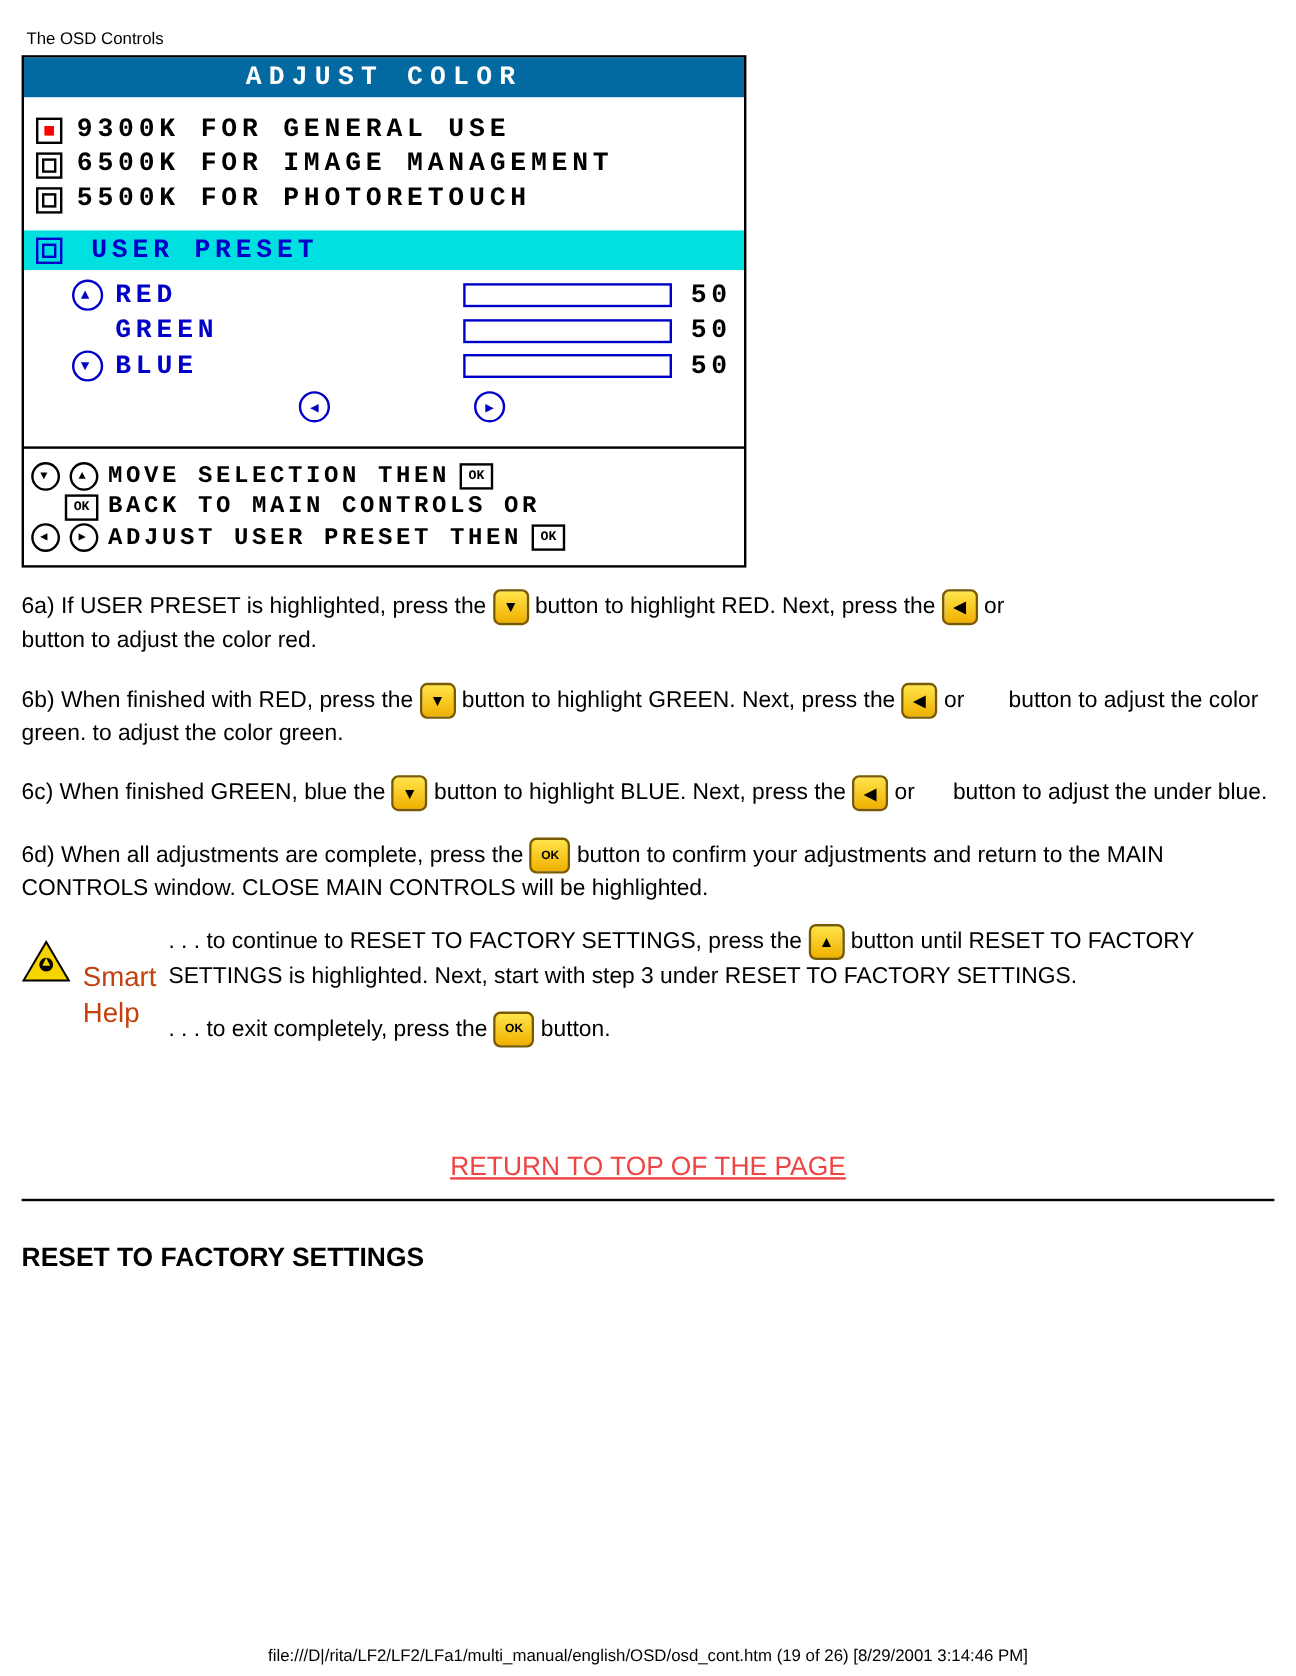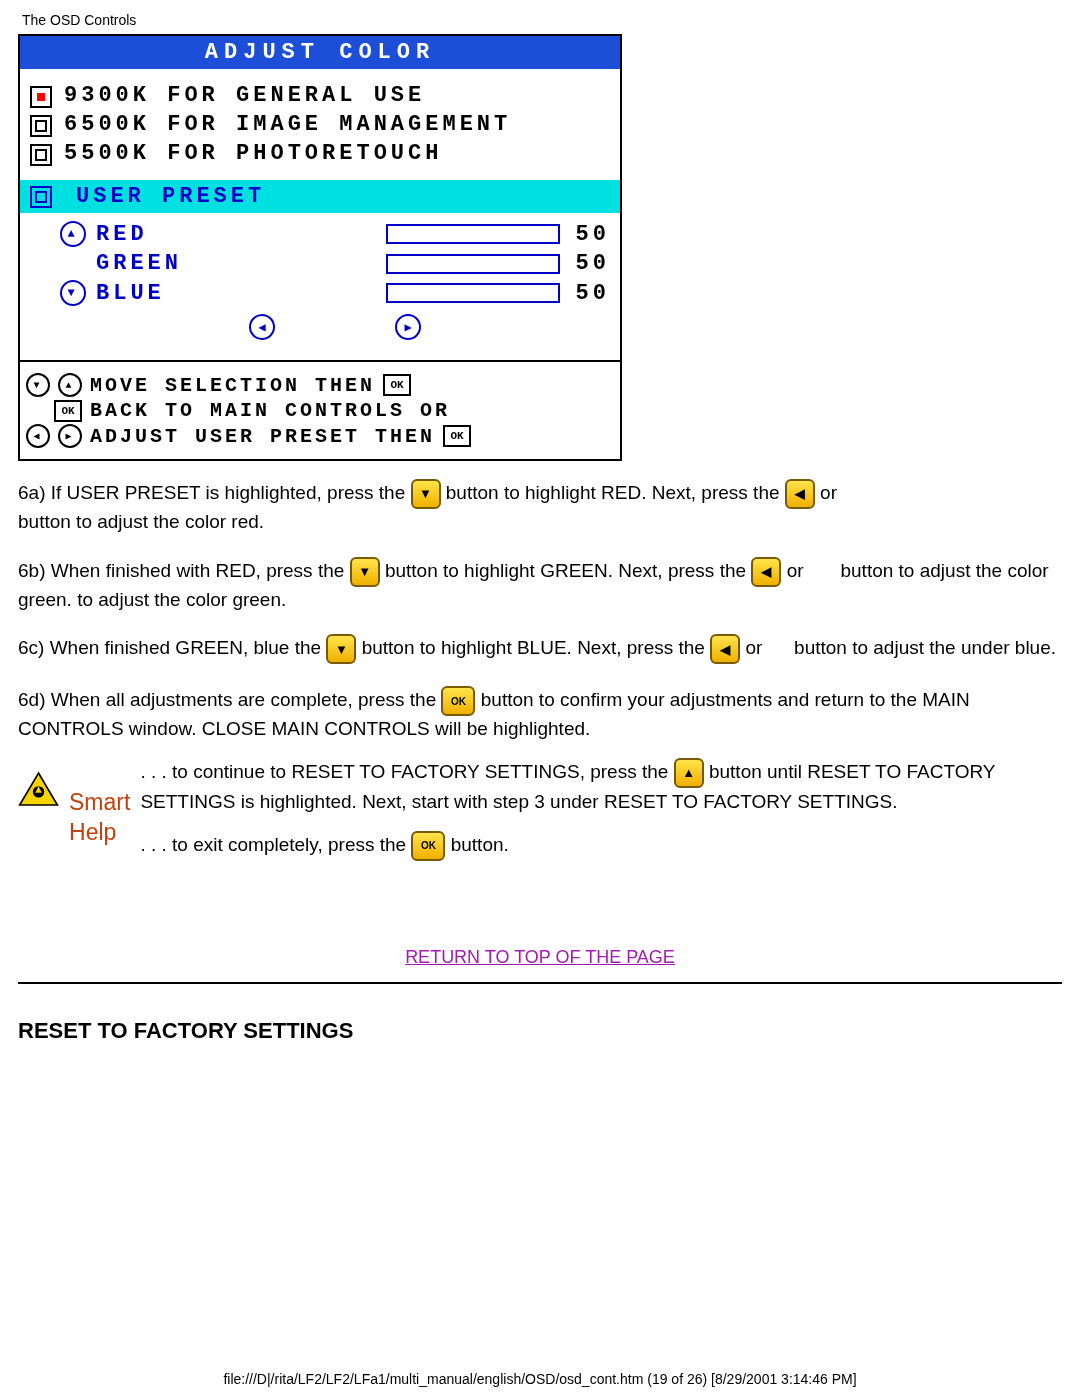--- a/index.html
+++ b/index.html
@@ -1,19 +1,19 @@
 <!DOCTYPE html>
 <html><head>
 <meta charset="utf-8">
 <style>
   html,body{margin:0;padding:0;background:#fff;font-family:Arial,Helvetica,sans-serif;font-size:18px;color:#000}
   .page{width:1080px;min-height:1397px;position:relative;box-sizing:border-box;padding:12px 18px 40px}
-  .top-title{font-size:14px;margin:0 0 6px 4px}
+  .top-title{font-size:14px;margin:12px 0 6px 4px}
   .osd{width:600px;border:2px solid #000;background:#fff;margin-bottom:18px;font-family:"Courier New",monospace}
-  .osd-header{background:#1d4ed8;color:#fff;font-weight:bold;letter-spacing:6px;text-align:center;padding:4px 0;font-size:22px}
+  .osd-header{background:#0369a1;color:#fff;font-weight:bold;letter-spacing:6px;text-align:center;padding:4px 0;font-size:22px}
   .osd-section{padding:12px 10px}
   .opt-row{display:flex;align-items:flex-end;gap:12px;font-weight:bold;letter-spacing:4px;font-size:22px;padding:2px 0}
   .box-icon{width:18px;height:18px;border:2px solid #000;display:flex;align-items:center;justify-content:center}
   .box-icon-inner{width:8px;height:8px;background:#f00}
   .box-icon-outline{width:8px;height:8px;border:2px solid #000}
   .preset-bar{background:#00e0e0;display:flex;align-items:center;gap:24px;padding:4px 10px;font-weight:bold;letter-spacing:4px;font-size:22px}
   .preset-bar .label{color:#0000c8}
   .color-rows{padding:6px 10px 10px 40px}
   .color-row{display:flex;align-items:center;gap:10px;font-weight:bold;letter-spacing:4px;font-size:22px;color:#0000c8;padding:2px 0}
   .arrow-ring{width:22px;height:22px;border:2px solid #0000c8;border-radius:50%;display:flex;align-items:center;justify-content:center;color:#0000c8;font-size:12px}
@@ -31,21 +31,21 @@
   .instructions p{margin:0 0 22px}
   .yel-btn{display:inline-flex;align-items:center;justify-content:center;width:26px;height:26px;vertical-align:middle;border-radius:6px;background:linear-gradient(#ffe44a,#f0b000);border:2px solid #7a5a00;color:#000;font-weight:bold;font-size:13px}
   .yel-ok{width:30px;font-size:10px}
   .smarthelp{display:flex;gap:10px;align-items:flex-start;margin-top:-6px}
   .warn-tri{width:72px;height:62px;position:relative}
   .warn-tri svg{width:100%;height:100%}
   .smarthelp .labels{color:#c2410c;font-size:23px;line-height:1.3;padding-top:30px}
   .smarthelp .shtext{font-size:19px;line-height:1.45}
   .shtext p{margin:0 0 16px}
   .toplink{text-align:center;margin:70px 0 6px}
-  .toplink a{color:#a21caf;text-decoration:underline;font-size:18px}
+  .toplink a{color:#ef4444;text-decoration:underline;font-size:22px}
   hr.sep{border:none;border-top:2px solid #000;margin:14px 0 34px}
   h2.section{font-size:22px;font-weight:bold;margin:0}
   .footer-path{position:absolute;left:0;right:0;bottom:10px;text-align:center;font-size:14px}
 </style>
 </head>
 <body>
 <div class="page">
 
 <div class="top-title">The OSD Controls</div>
 

